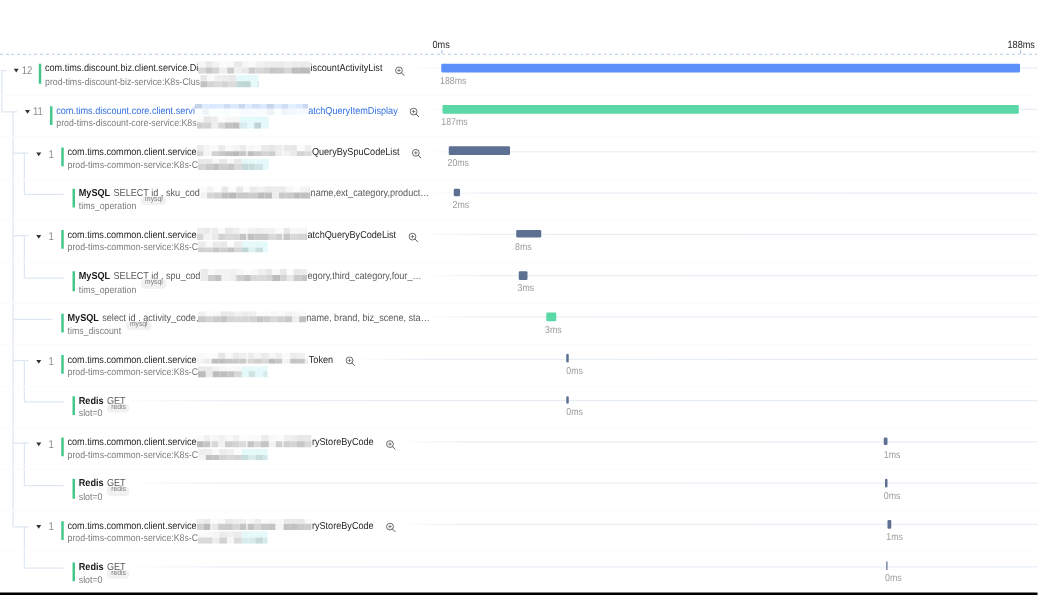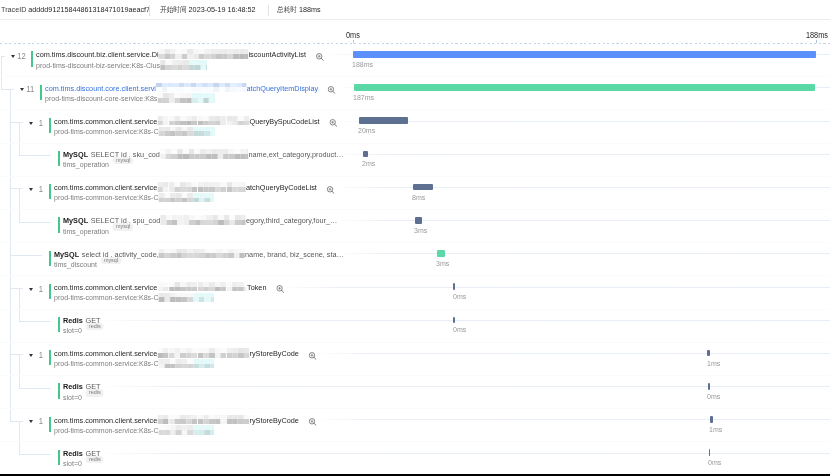--- a/index.html
+++ b/index.html
@@ -63,33 +63,20 @@
   .barlabel{position:absolute;font-size:8px;color:#9a9a9a;line-height:9px;white-space:nowrap;
              transform:scaleX(0.88);transform-origin:0 50%;}
 
   .bottombar{position:absolute;left:0;top:474px;width:830px;height:2px;background:#000;}
 </style>
 </head>
 <body>
 
 <div id="app">
 
-  <div class="metabar">
-    <div class="meta-item" id="mi-trace" style="left: 1.2px;">
-      <span class="meta-label">TraceID</span>&nbsp;<span class="meta-val">adddd91215844861318471019aeacf7</span>
-    </div>
-    <div class="meta-sep" id="ms-1" style="left: 149.4px;"></div>
-    <div class="meta-item" id="mi-start" style="left: 160px;">
-      <span class="meta-label cjk">开始时间</span>&nbsp;<span class="meta-val">2023-05-19 16:48:52</span>
-    </div>
-    <div class="meta-sep" id="ms-2" style="left: 268px;"></div>
-    <div class="meta-item" id="mi-dur" style="left: 276.7px;">
-      <span class="meta-label cjk">总耗时</span>&nbsp;<span class="meta-val">188ms</span>
-    </div>
-  </div>
 
   <div class="axis">
     <div class="axis-dash"></div>
     <div class="axis-label" id="axis-start" style="left: 346px;">0ms</div>
     <div class="axis-label" id="axis-end" style="left: 806px;">188ms</div>
     <div class="axis-tick" id="axis-tick-start" style="left: 353px;"></div>
     <div class="axis-tick" id="axis-tick-end" style="left: 816px;"></div>
   </div>
 
   <div class="rows" id="rows">

